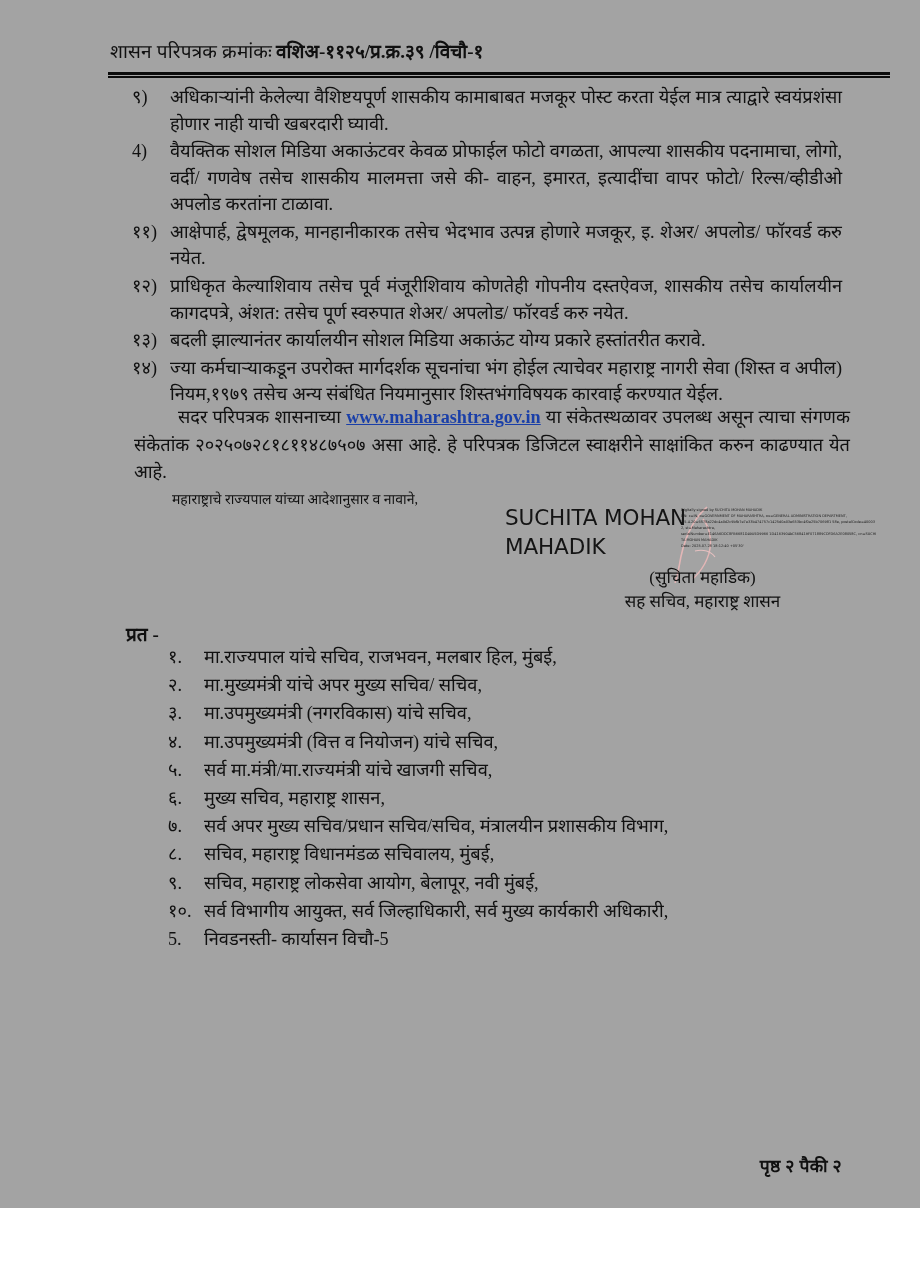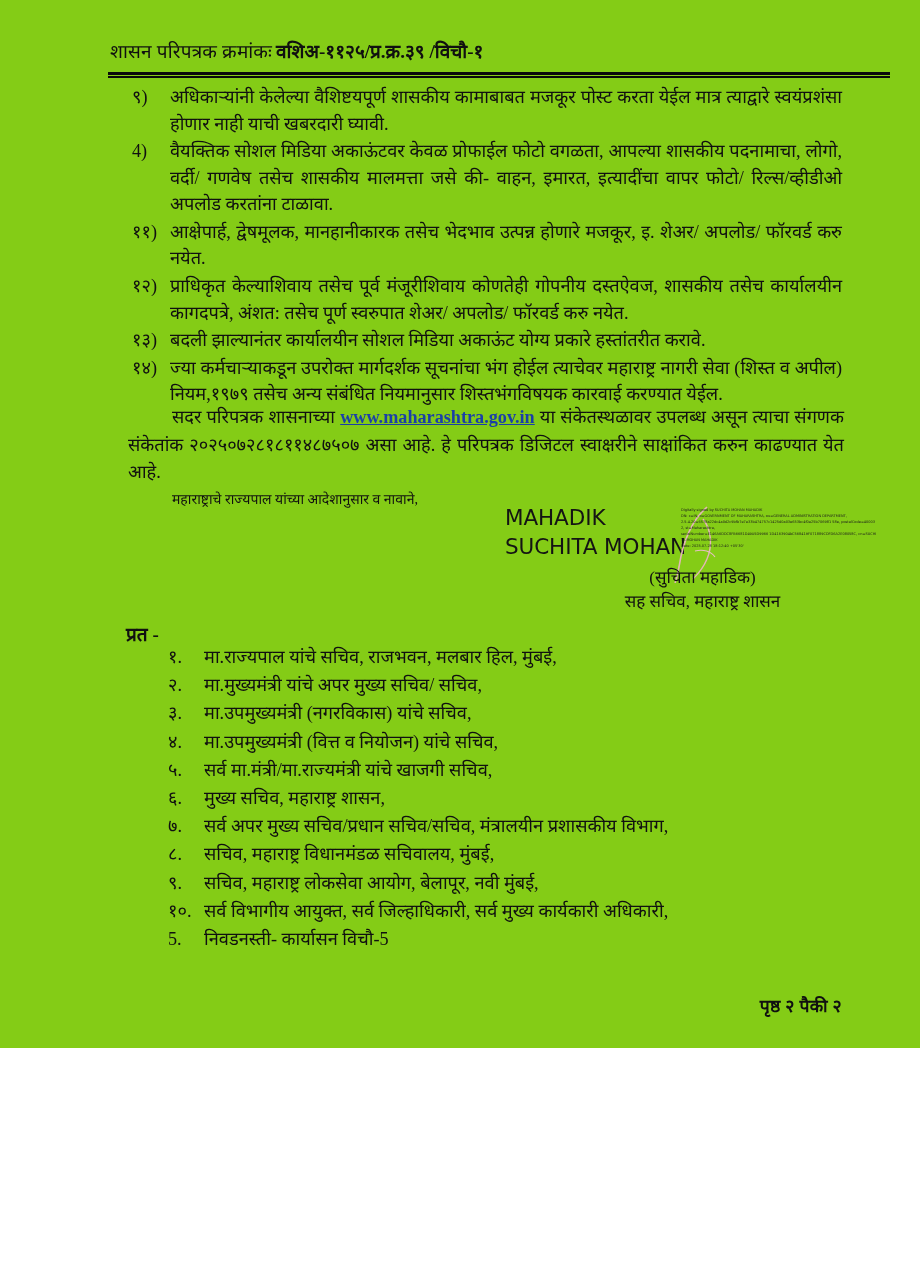--- a/index.html
+++ b/index.html
@@ -13,22 +13,22 @@
     position: relative;
     font-family: "Liberation Serif", "DejaVu Serif", serif;
     color: #101010;
     overflow: hidden;
   }
 
   .page {
     position: absolute;
     left: 0; top: 0;
     width: 920px;
-    height: 1048px;
-    background: #84cc16;
+    height: 1208px;
+    background: #a3a3a3;
   }
 
   
   .header {
     position: absolute;
     left: 110px;
     top: 40px;
     width: 770px;
     font-size: 19px;
     line-height: 1.25;
@@ -79,21 +79,21 @@
   }
   .clause .body {
     flex: 1 1 auto;
     text-align: justify;
     text-justify: inter-word;
   }
 
   
   .para-block {
     position: absolute;
-    left: 128px;
+    left: 134px;
     top: 404px;
     width: 716px;
     font-size: 18.2px;
     line-height: 1.52;
     text-align: justify;
   }
   .para-block p {
     margin: 0 0 2px 0;
     text-indent: 44px;
     text-align: justify;
@@ -250,22 +250,22 @@
   <div class="para-block">
     <p>
       <span>सदर परिपत्रक शासनाच्या </span><a class="link" href="#">www.maharashtra.gov.in</a><span> या संकेतस्थळावर उपलब्ध असून त्याचा संगणक संकेतांक २०२५०७२८१८११४८७५०७  असा आहे. हे परिपत्रक डिजिटल स्वाक्षरीने साक्षांकित करुन काढण्यात येत आहे.</span>
     </p>
   </div>
 
   <div class="order-line">महाराष्ट्राचे राज्यपाल यांच्या आदेशानुसार व नावाने,</div>
 
   <div class="sig-wrap">
     <div class="sig-name">
+      <div>SUCHITA MOHAN</div>
       <div>MAHADIK</div>
-      <div>SUCHITA MOHAN</div>
     </div>
     <svg class="sig-watermark" viewBox="0 0 70 78">
       <path d="M34 2 C18 16, 10 36, 6 62 C4 72, 3 76, 2 78" fill="none" stroke="#e3b6b6" stroke-width="1.6"></path>
       <path d="M30 14 C38 24, 40 40, 34 54 C30 64, 24 70, 20 74" fill="none" stroke="#e3b6b6" stroke-width="1.4"></path>
       <path d="M22 46 C30 44, 38 46, 42 52" fill="none" stroke="#e6c0c0" stroke-width="1.2"></path>
     </svg>
     <div class="sig-details">
       <div>Digitally signed by SUCHITA MOHAN MAHADIK</div>
       <div>DN: c=IN, o=GOVERNMENT OF MAHARASHTRA, ou=GENERAL ADMINISTRATION DEPARTMENT,</div>
       <div>2.5.4.20=6578a22dc4a0d2c9bfb7e7a33b474757c1425d0a03e653bc4f0a25b706981 58e, postalCode=400032, st=Maharashtra,</div>

